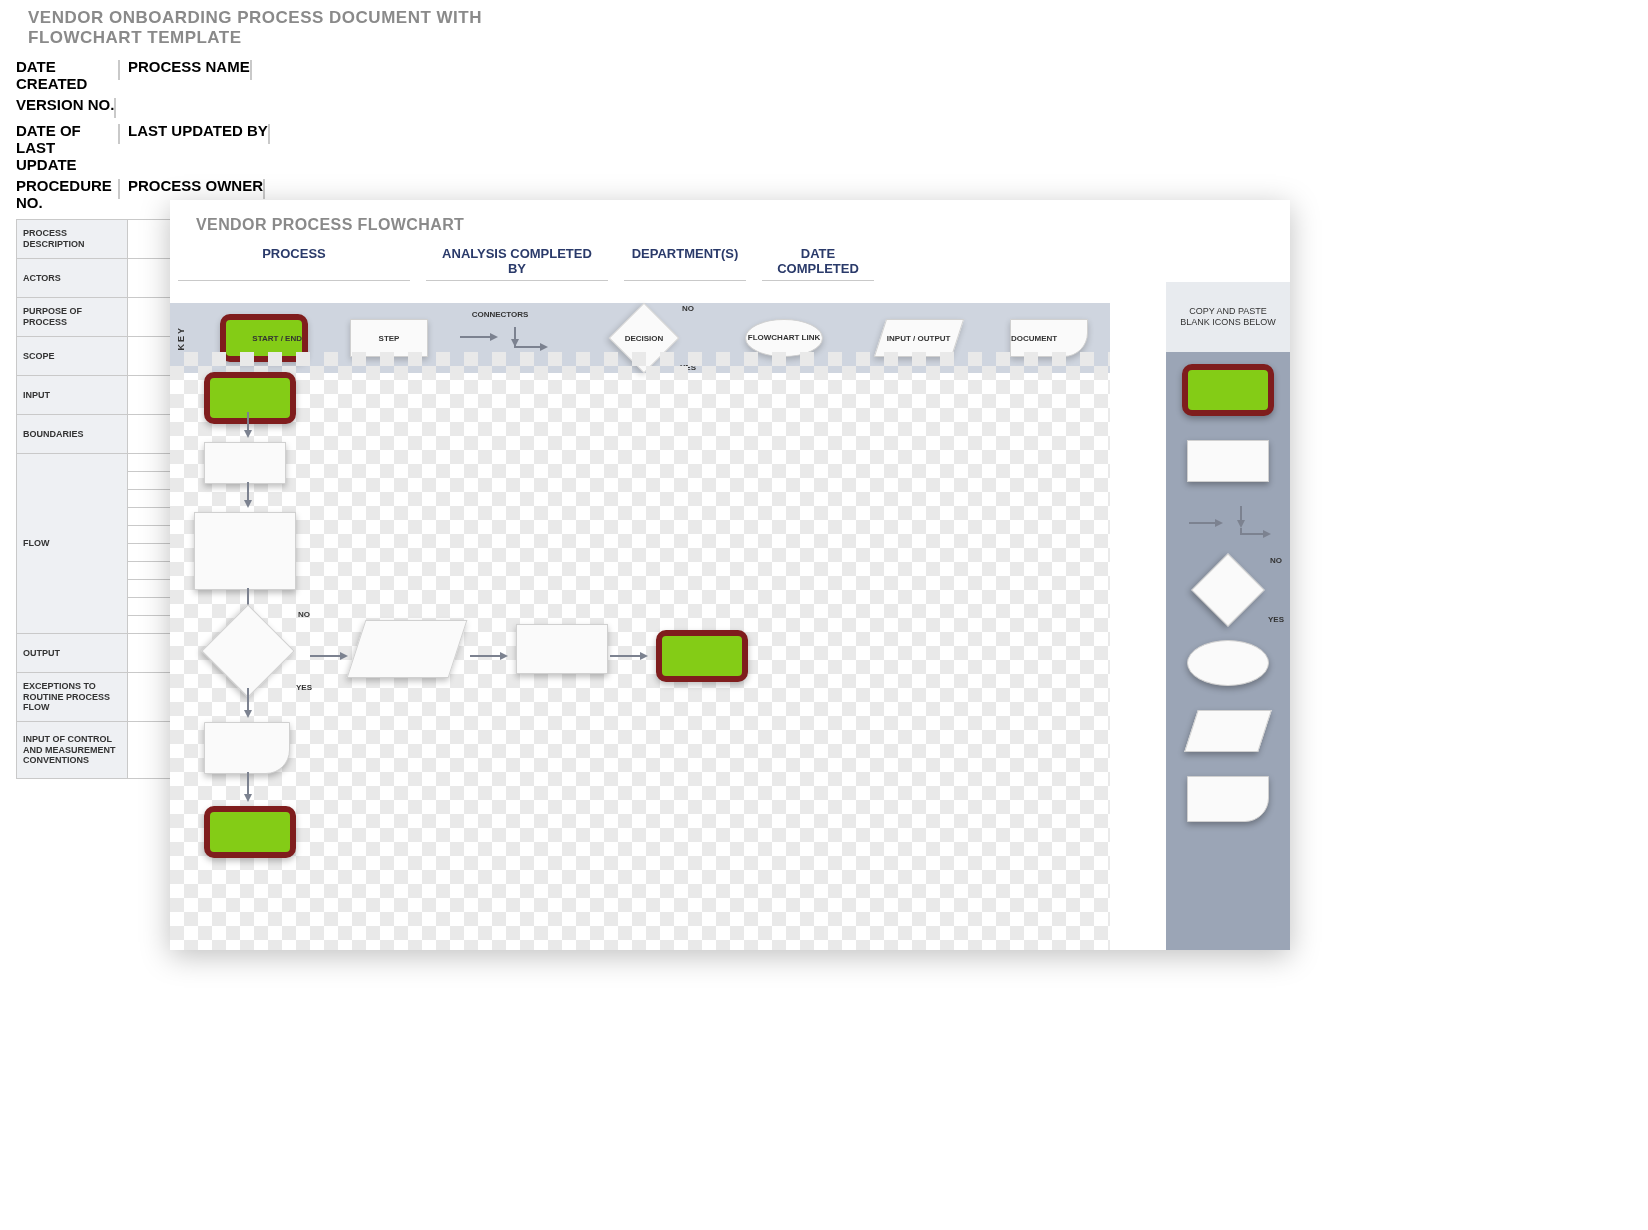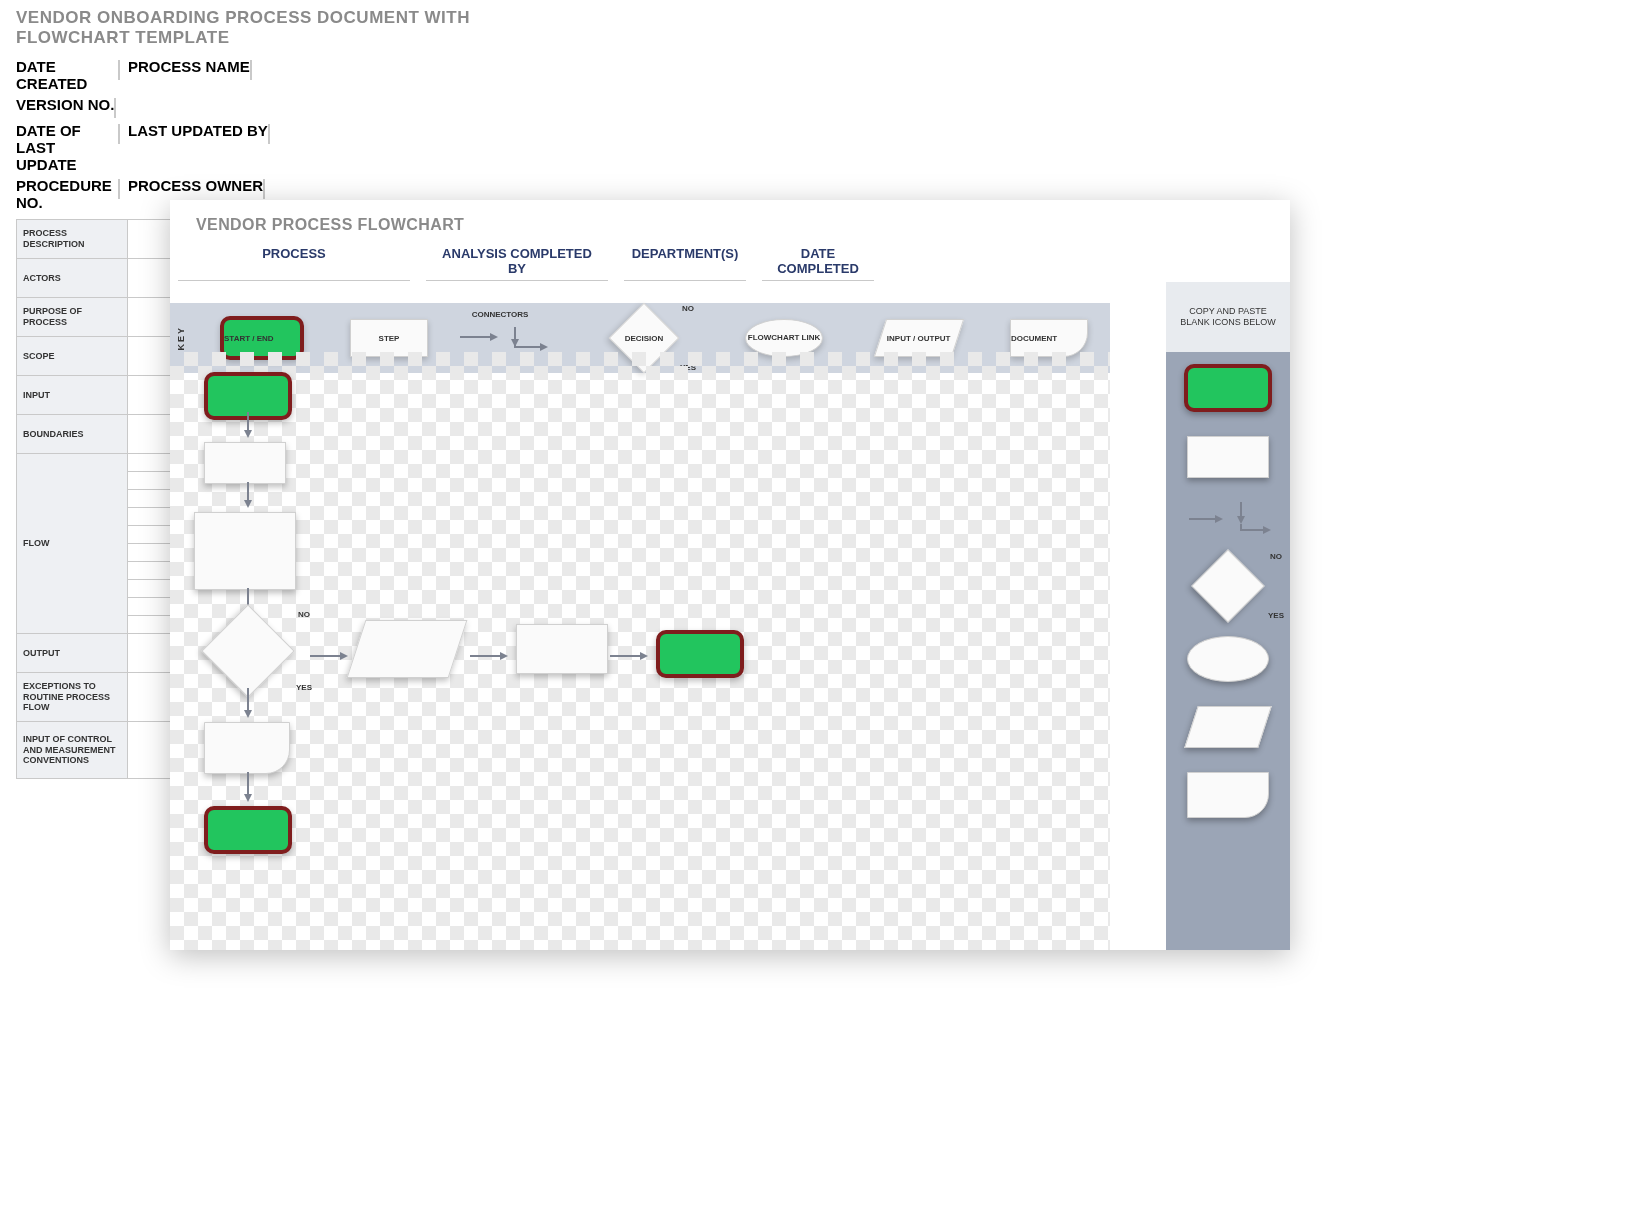--- a/index.html
+++ b/index.html
@@ -1,20 +1,20 @@
 <!DOCTYPE html>
 <html><head>
 <meta charset="utf-8">
 <style>
 html,body{margin:0;padding:0;background:#fff;font-family:Arial,Helvetica,sans-serif;color:#333;width:1648px;}
 body{position:relative;height:1230px;}
 
 
 .doc{position:absolute;left:16px;top:8px;width:470px;}
-.doc h1{margin:0 0 10px 0;font-size:17px;letter-spacing:.5px;color:#8a8a8a;font-weight:700;}
+.doc h1{margin:0 0 10px 12px;font-size:17px;letter-spacing:.5px;color:#8a8a8a;font-weight:700;}
 .hdr-rows .row{display:flex;gap:8px;margin-bottom:4px;}
 .hdr-rows .field{display:flex;flex-direction:row;font-size:15px;font-weight:700;}
 .hdr-rows .f1{flex:0 0 104px;}
 .hdr-rows .f2{flex:1;}
 .hdr-rows .finput{margin-top:2px;height:18px;border:1px solid #c9c9c9;background:#fff;}
 .hdr-rows .flab{color:#000;}
 .grid{border-top:1px solid #c9c9c9;border-left:1px solid #c9c9c9;margin-top:8px;}
 .grid .grow{display:flex;min-height:38px;border-bottom:1px solid #c9c9c9;}
 .grid .gl{flex:0 0 98px;background:#eef0f3;border-right:1px solid #c9c9c9;font-size:9px;font-weight:700;padding:6px 6px;display:flex;align-items:center;line-height:1.2;}
 .grid .gr{flex:1;border-right:1px solid #c9c9c9;background:#fff;}
@@ -31,21 +31,21 @@
 .meta .m2{width:170px;}
 .meta .m3{width:110px;}
 .meta .m4{width:100px;}
 
 
 .key{margin-top:22px;height:70px;background:#cfd5df;display:flex;align-items:center;width:940px;position:relative;}
 .key .klab{writing-mode:vertical-rl;transform:rotate(180deg);font-size:9px;font-weight:700;letter-spacing:2px;padding:0 6px;color:#333;}
 .kcell{display:flex;flex-direction:column;align-items:center;justify-content:center;font-size:8px;font-weight:700;color:#333;gap:2px;}
 .kcell .shape{box-shadow:0 3px 6px rgba(0,0,0,.20);}
 
-.startend{width:76px;height:36px;border-radius:10px;background:#22c55e;border:4px solid #7f1d1d;display:flex;align-items:center;justify-content:flex-start;}
+.startend{width:76px;height:36px;border-radius:10px;background:#84cc16;border:6px solid #7f1d1d;display:flex;align-items:center;justify-content:flex-end;}
 .stepbox{width:76px;height:36px;background:#fafafa;border:1px solid #d0d0d0;display:flex;align-items:center;justify-content:center;}
 .para{width:76px;height:36px;background:#fafafa;border:1px solid #d0d0d0;transform:skewX(-18deg);display:flex;align-items:center;justify-content:center;}
 .para span{transform:skewX(18deg);}
 .docshape{width:76px;height:36px;background:#fafafa;border:1px solid #d0d0d0;border-radius:0 0 24px 0;display:flex;align-items:center;justify-content:flex-start;}
 .oval{width:76px;height:36px;background:#fafafa;border:1px solid #d0d0d0;border-radius:50%;display:flex;align-items:center;justify-content:center;text-align:center;line-height:1.1;}
 .diamond{width:48px;height:48px;transform:rotate(45deg);background:#fafafa;border:1px solid #d0d0d0;}
 .diamond-wrap{position:relative;width:68px;height:48px;display:flex;align-items:center;justify-content:center;}
 .diamond-wrap .dlab{position:absolute;font-size:8px;font-weight:700;}
 .diamond-wrap .dcenter{position:absolute;font-size:8px;font-weight:700;}
 

